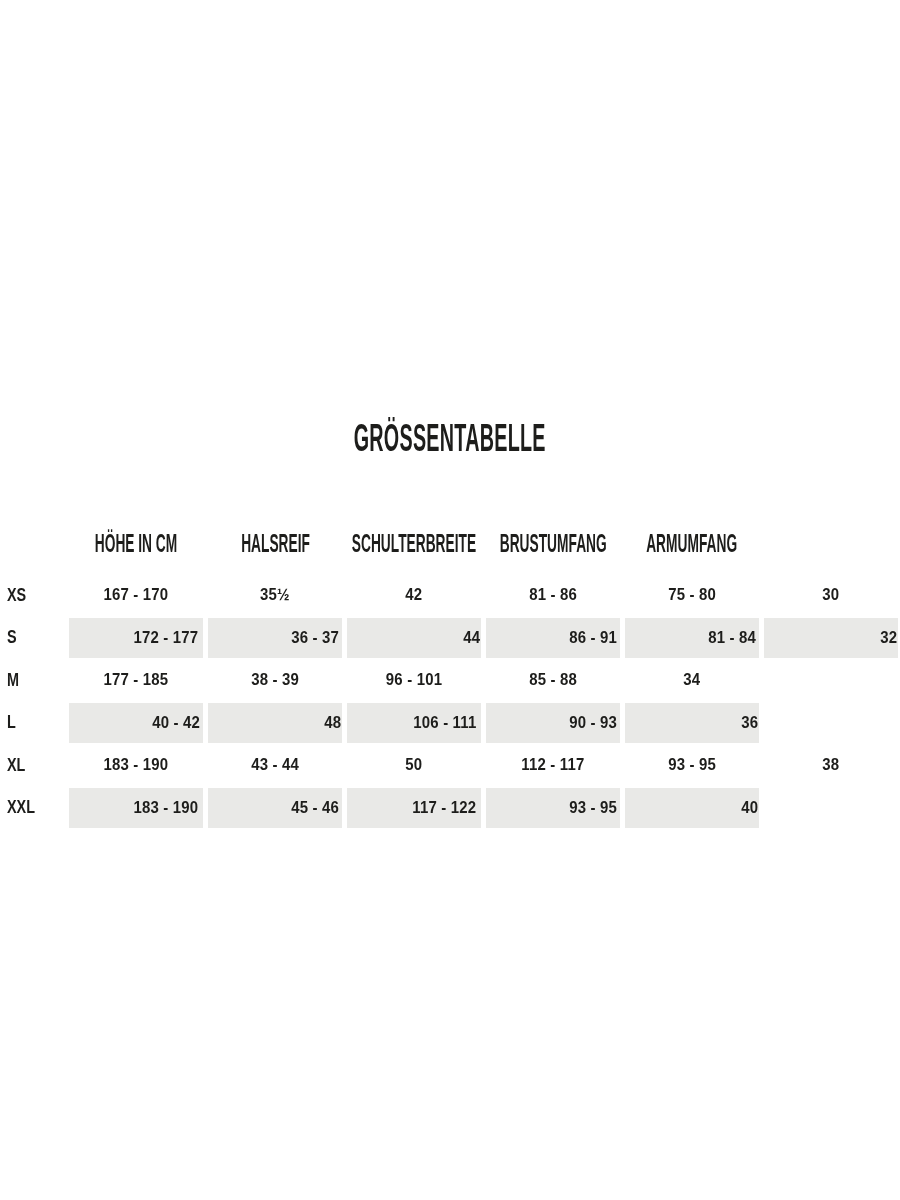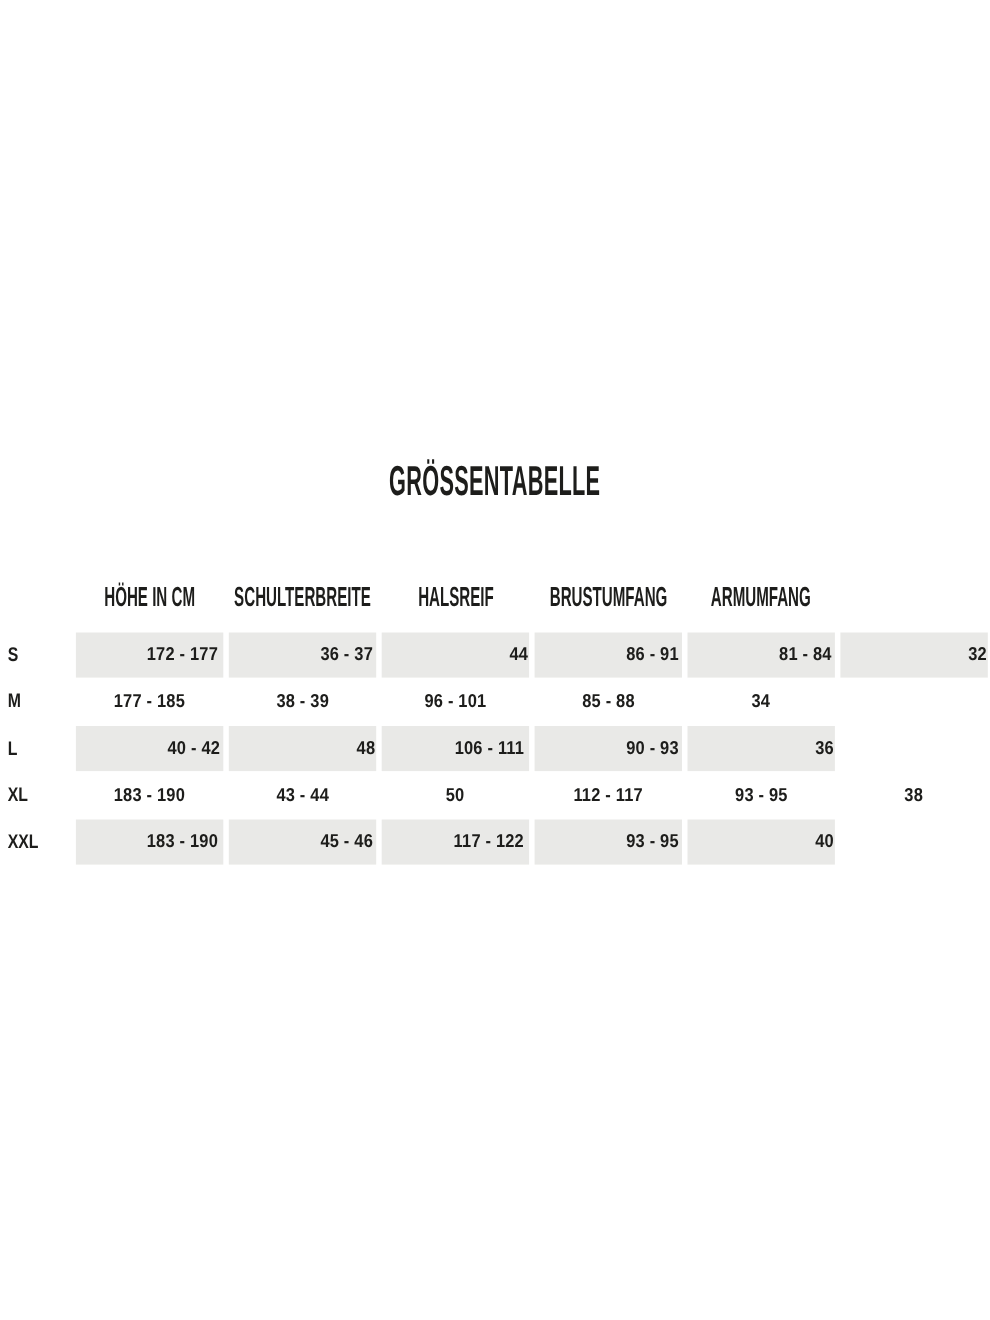--- a/index.html
+++ b/index.html
@@ -66,40 +66,63 @@
 
     <div class="row header-row">
       <div class="cell hcell"></div>
       <div class="cell hcell">
         <span class="cond hc">
             <span class="hline">HÖHE IN CM</span>
           </span>
       </div>
       <div class="cell hcell">
         <span class="cond hc">
+            <span class="hline">HALSREIF</span>
+          </span>
+      </div>
+      <div class="cell hcell">
+        <span class="cond hc">
             <span class="hline">SCHULTERBREITE</span>
           </span>
       </div>
       <div class="cell hcell">
         <span class="cond hc">
-            <span class="hline">HALSREIF</span>
-          </span>
-      </div>
-      <div class="cell hcell">
-        <span class="cond hc">
             <span class="hline">BRUSTUMFANG</span>
           </span>
       </div>
       <div class="cell hcell">
         <span class="cond hc">
             <span class="hline">ARMUMFANG</span>
           </span>
       </div>
     </div>
 
+    <div class="row data-row">
+      <div class="cell size-cell">
+          <span class="cond sz">XS</span>
+        </div>
+      <div class="cell vcell">
+          <span class="cond dv">167 - 170</span>
+        </div>
+      <div class="cell vcell">
+          <span class="cond dv">35½</span>
+        </div>
+      <div class="cell vcell">
+          <span class="cond dv">42</span>
+        </div>
+      <div class="cell vcell">
+          <span class="cond dv">81 - 86</span>
+        </div>
+      <div class="cell vcell">
+          <span class="cond dv">75 - 80</span>
+        </div>
+      <div class="cell vcell">
+          <span class="cond dv">30</span>
+        </div>
+    </div>
 
     <div class="row data-row shaded">
       <div class="cell size-cell">
           <span class="cond sz">S</span>
         </div>
       <div class="cell vcell">
           <span class="cond dv">172 - 177</span>
         </div>
       <div class="cell vcell">
           <span class="cond dv">36 - 37</span>

